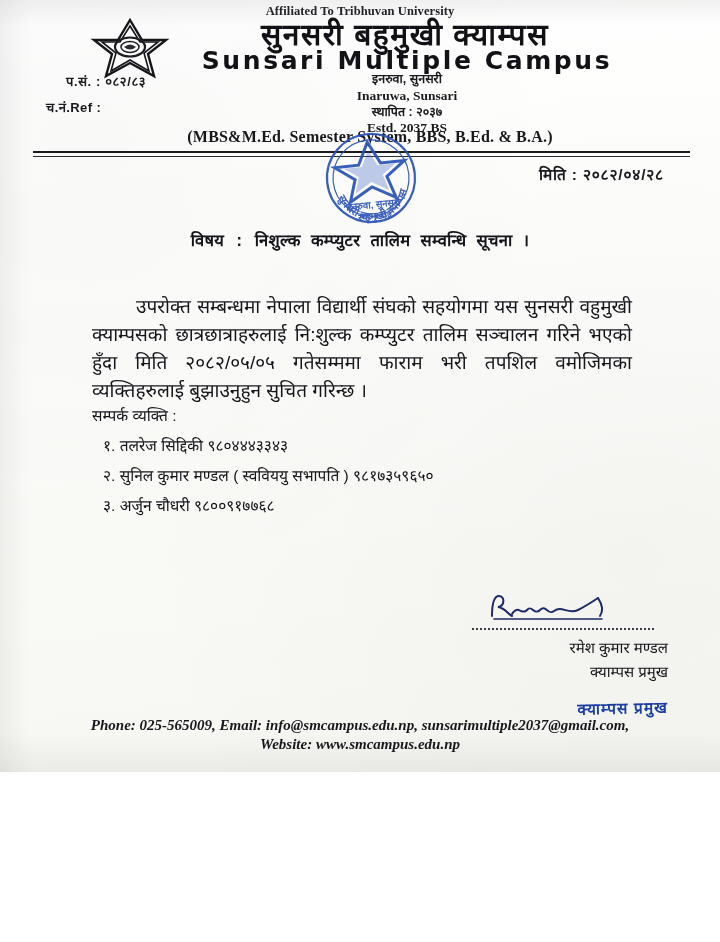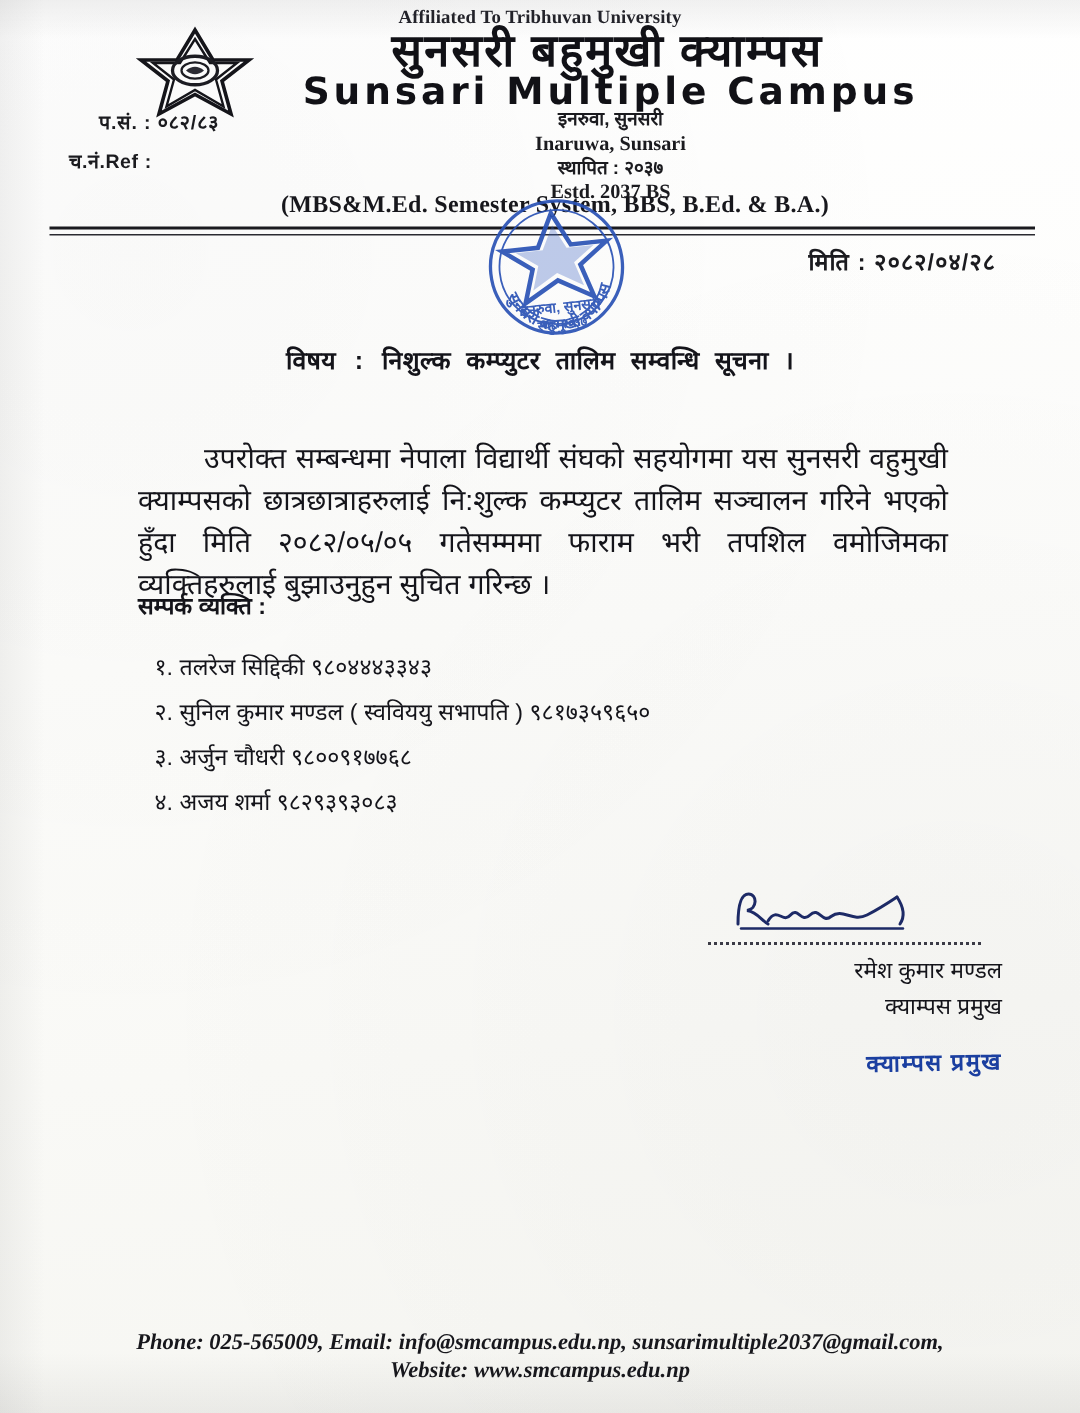--- a/index.html
+++ b/index.html
@@ -7,21 +7,21 @@
     padding: 0;
     background: #ffffff;
   }
   body {
     font-family: "Liberation Serif", "DejaVu Serif", serif;
     color: #1b1b1f;
   }
   #page {
     position: relative;
     width: 720px;
-    height: 942px;
+    height: 772px;
     overflow: hidden;
     background: #fdfdfb;
     background-image:
       radial-gradient(circle at 12% 18%, rgba(0,0,0,0.018), rgba(0,0,0,0) 55%),
       radial-gradient(circle at 88% 72%, rgba(0,0,0,0.022), rgba(0,0,0,0) 60%),
       linear-gradient(175deg, #ffffff 0%, #fcfcfa 45%, #f6f6f2 100%);
   }
   
   .scan-shadow-top {
     position: absolute; left: 0; right: 0; top: 0; height: 26px;
@@ -154,24 +154,24 @@
     font-family: "Liberation Sans", "DejaVu Sans", sans-serif;
     font-size: 19px;
     font-weight: 500;
     line-height: 28px;
     text-align: justify;
     text-indent: 44px;
     color: #14141a;
   }
   .contact-head {
     position: absolute;
-    left: 92px; top: 392px;
+    left: 92px; top: 404px;
     font-family: "Liberation Sans", "DejaVu Sans", sans-serif;
     font-size: 15.5px;
-    font-weight: 700;
+    font-weight: 400;
     color: #14141a;
   }
   .contact-list {
     position: absolute;
     left: 92px; top: 420px; right: 120px;
     margin: 11px; padding: 0;
     list-style: none;
     font-family: "Liberation Sans", "DejaVu Sans", sans-serif;
     font-size: 15.5px;
     font-weight: 500;
@@ -302,21 +302,20 @@
   <div class="subject">विषय :  निशुल्क कम्प्युटर तालिम सम्वन्धि सूचना  ।</div>
 
   <div class="para">उपरोक्त सम्बन्धमा नेपाला विद्यार्थी संघको सहयोगमा यस सुनसरी वहुमुखी क्याम्पसको छात्रछात्राहरुलाई नि:शुल्क कम्प्युटर तालिम सञ्चालन गरिने भएको हुँदा मिति २०८२/०५/०५ गतेसम्ममा फाराम भरी तपशिल वमोजिमका व्यक्तिहरुलाई बुझाउनुहुन सुचित गरिन्छ ।</div>
 
   <div class="contact-head">सम्पर्क व्यक्ति :</div>
 
   <ul class="contact-list">
     <li>१. तलरेज सिद्दिकी ९८०४४४३३४३</li>
     <li>२. सुनिल कुमार मण्डल ( स्वविययु सभापति ) ९८१७३५९६५०</li>
     <li>३. अर्जुन चौधरी ९८००९१७७६८</li>
-    <li>४. अजय शर्मा ९८२९३९३०८३</li>
   </ul>
 
   <div class="sign-block">
     <div class="sign-mark">
       <svg viewBox="0 0 150 42" width="150" height="42">
         <g fill="none" stroke="#1d2a66" stroke-width="2" stroke-linecap="round">
           <path d="M6 30 C6 18, 8 10, 13 10 C19 10, 19 20, 12 21 C19 22, 22 28, 26 30"></path>
           <path d="M26 28 C32 18, 36 30, 41 24 C46 18, 48 30, 54 24 C60 18, 62 30, 68 25
                    C76 19, 82 29, 92 24 C100 20, 106 16, 112 12"></path>
           <path d="M112 12 C116 18, 118 24, 114 30"></path>

